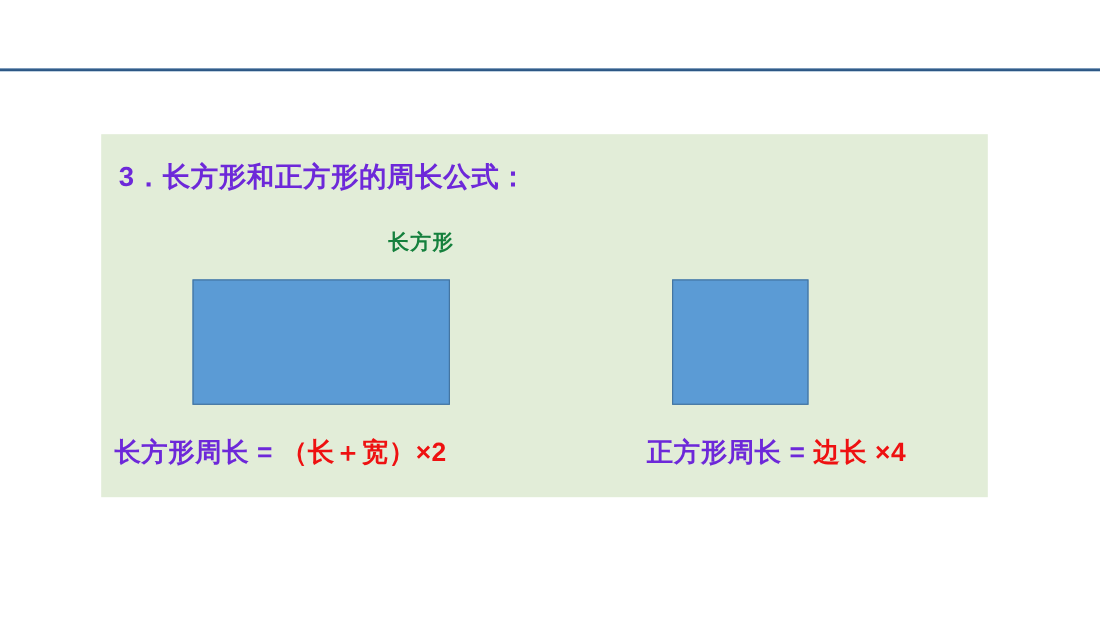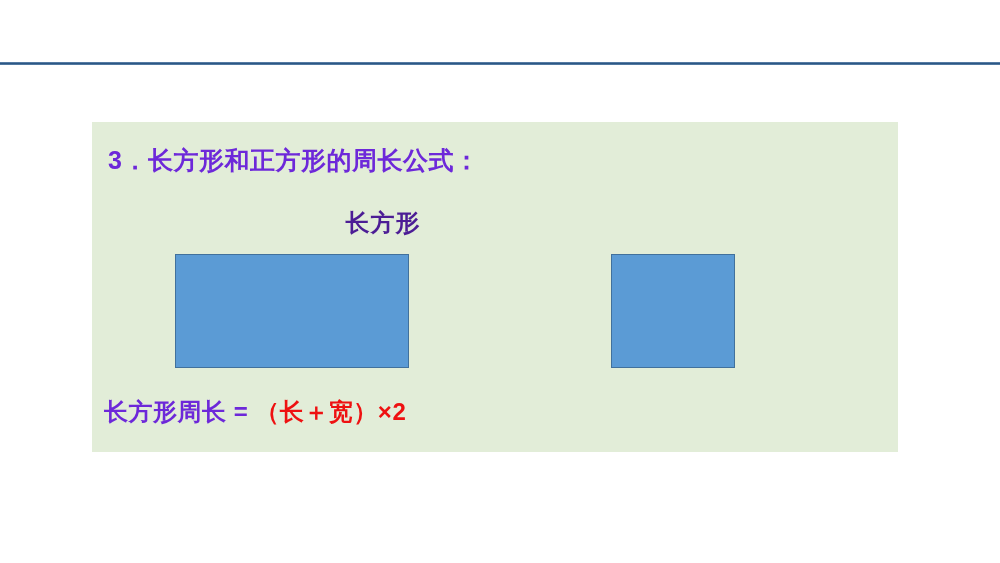--- a/index.html
+++ b/index.html
@@ -74,23 +74,23 @@
     font-size: 25px;
     font-weight: bold;
     color: #6d28d9;
     white-space: nowrap;
     letter-spacing: 0.5px;
   }
 
   
   .shape-label {
     position: absolute;
-    font-size: 24px;
+    font-size: 19px;
     font-weight: bold;
-    color: #4c1d95;
+    color: #15803d;
     white-space: nowrap;
     letter-spacing: 1px;
   }
   .label-rectangle {
     left: 166px;
     top: 85px;
     width: 250px;
     text-align: center;
   }
   .label-square {
@@ -149,14 +149,17 @@
 
 
   <div class="shape shape-rect"></div>
 
   <div class="shape shape-square"></div>
 
   <div class="formula formula-left">
     <span class="fm-black">长方形周长 = </span><span class="fm-red">（长＋宽）×2</span>
   </div>
 
+  <div class="formula formula-right">
+    <span class="fm-black">正方形周长 = </span><span class="fm-red">边长 ×4</span>
+  </div>
 
 </div>
 
 </body></html>

